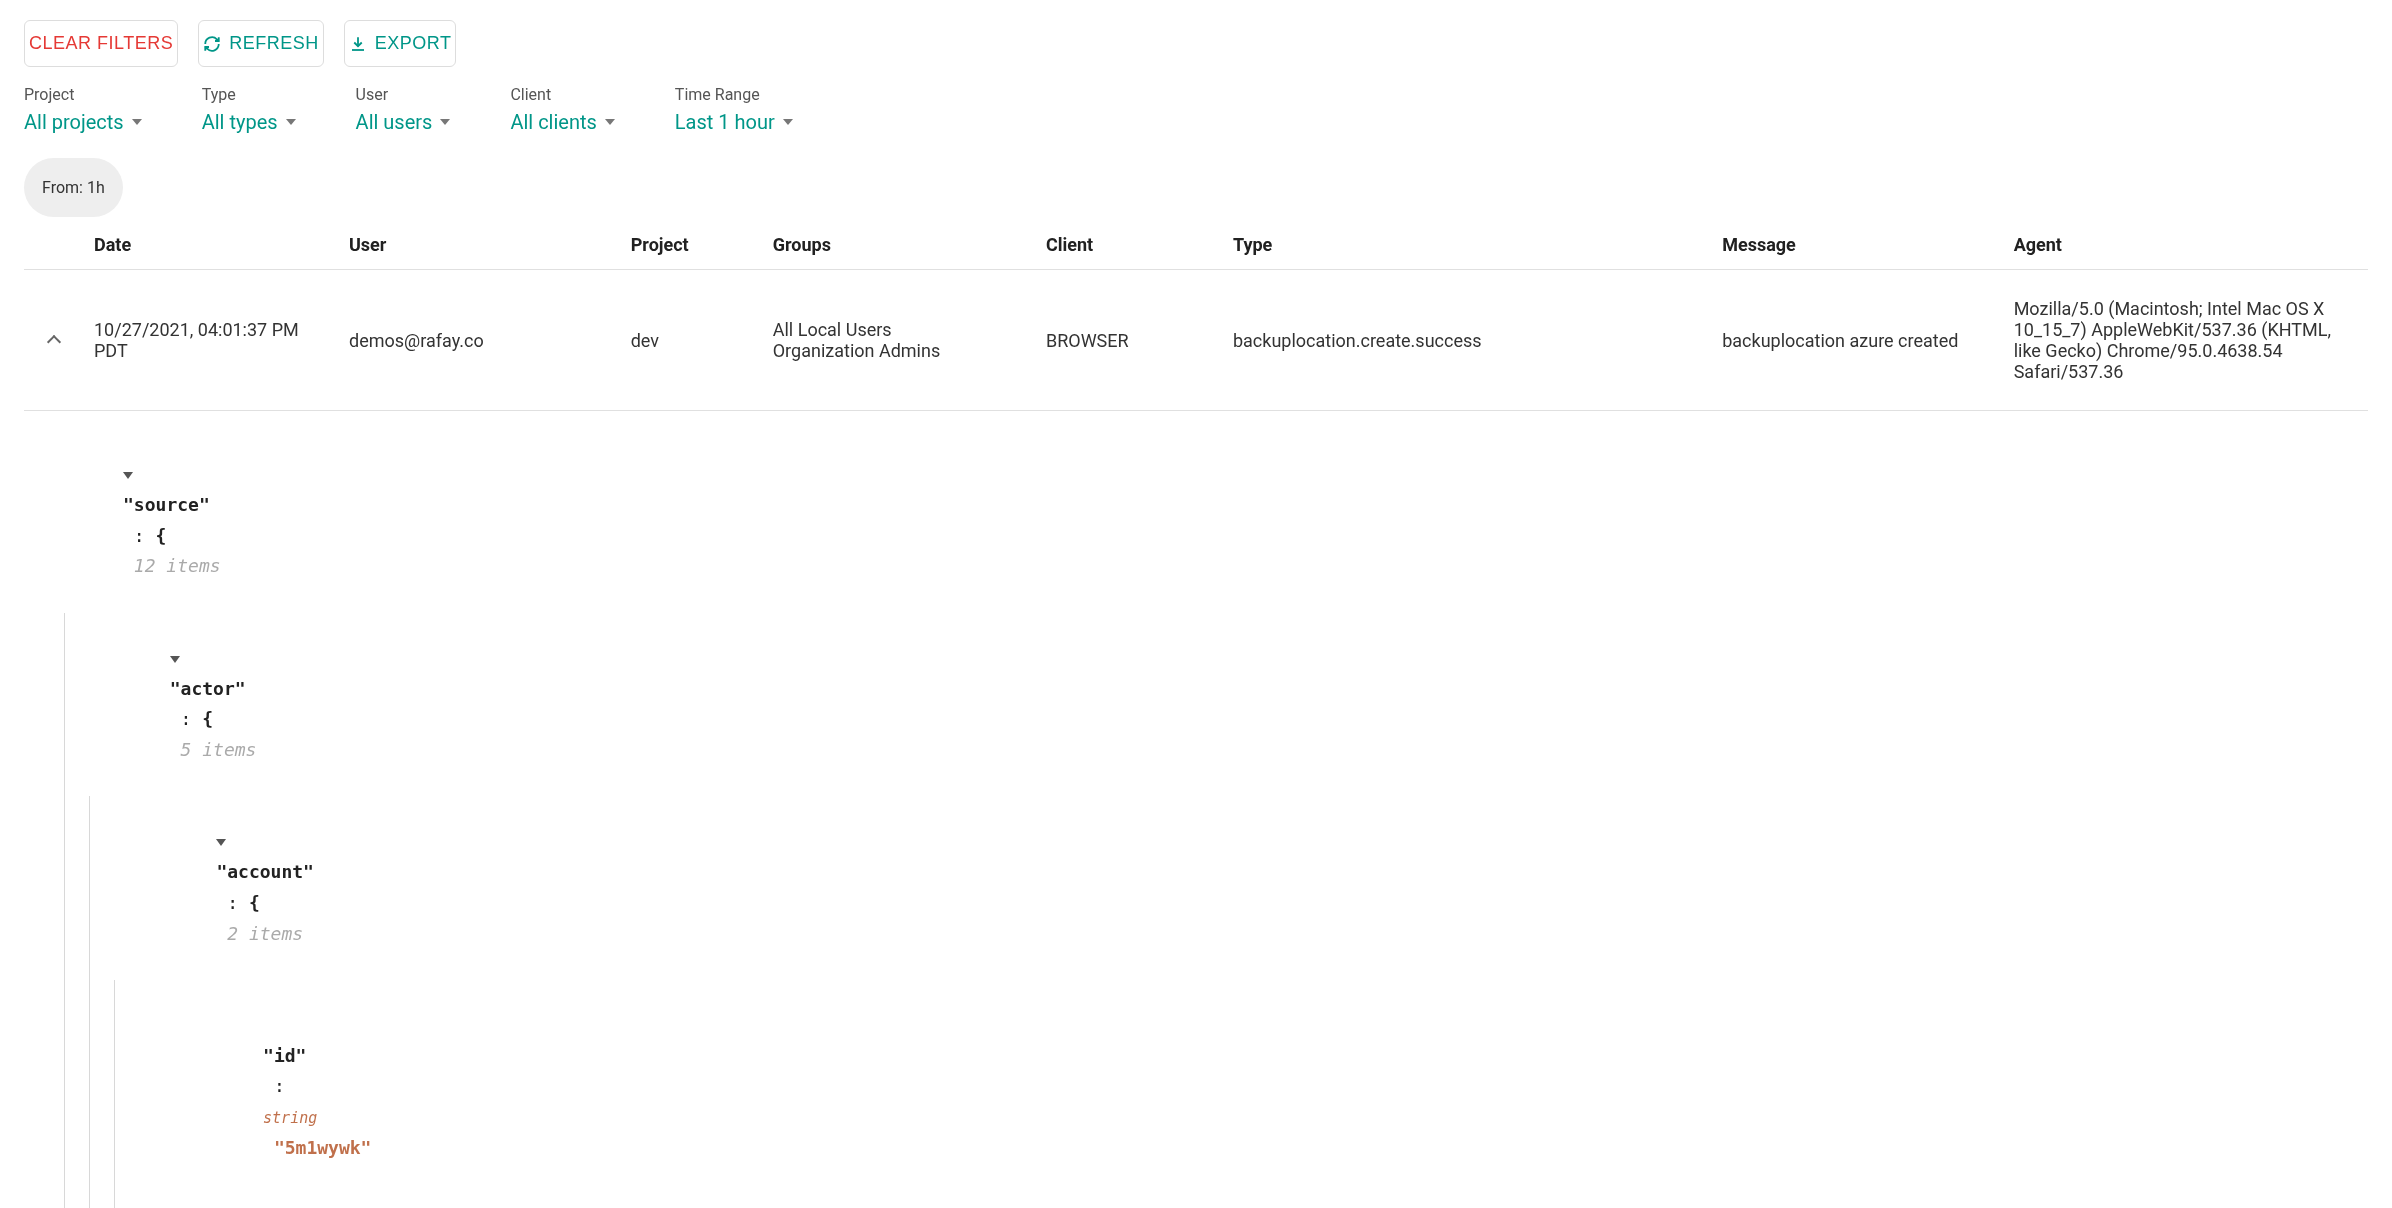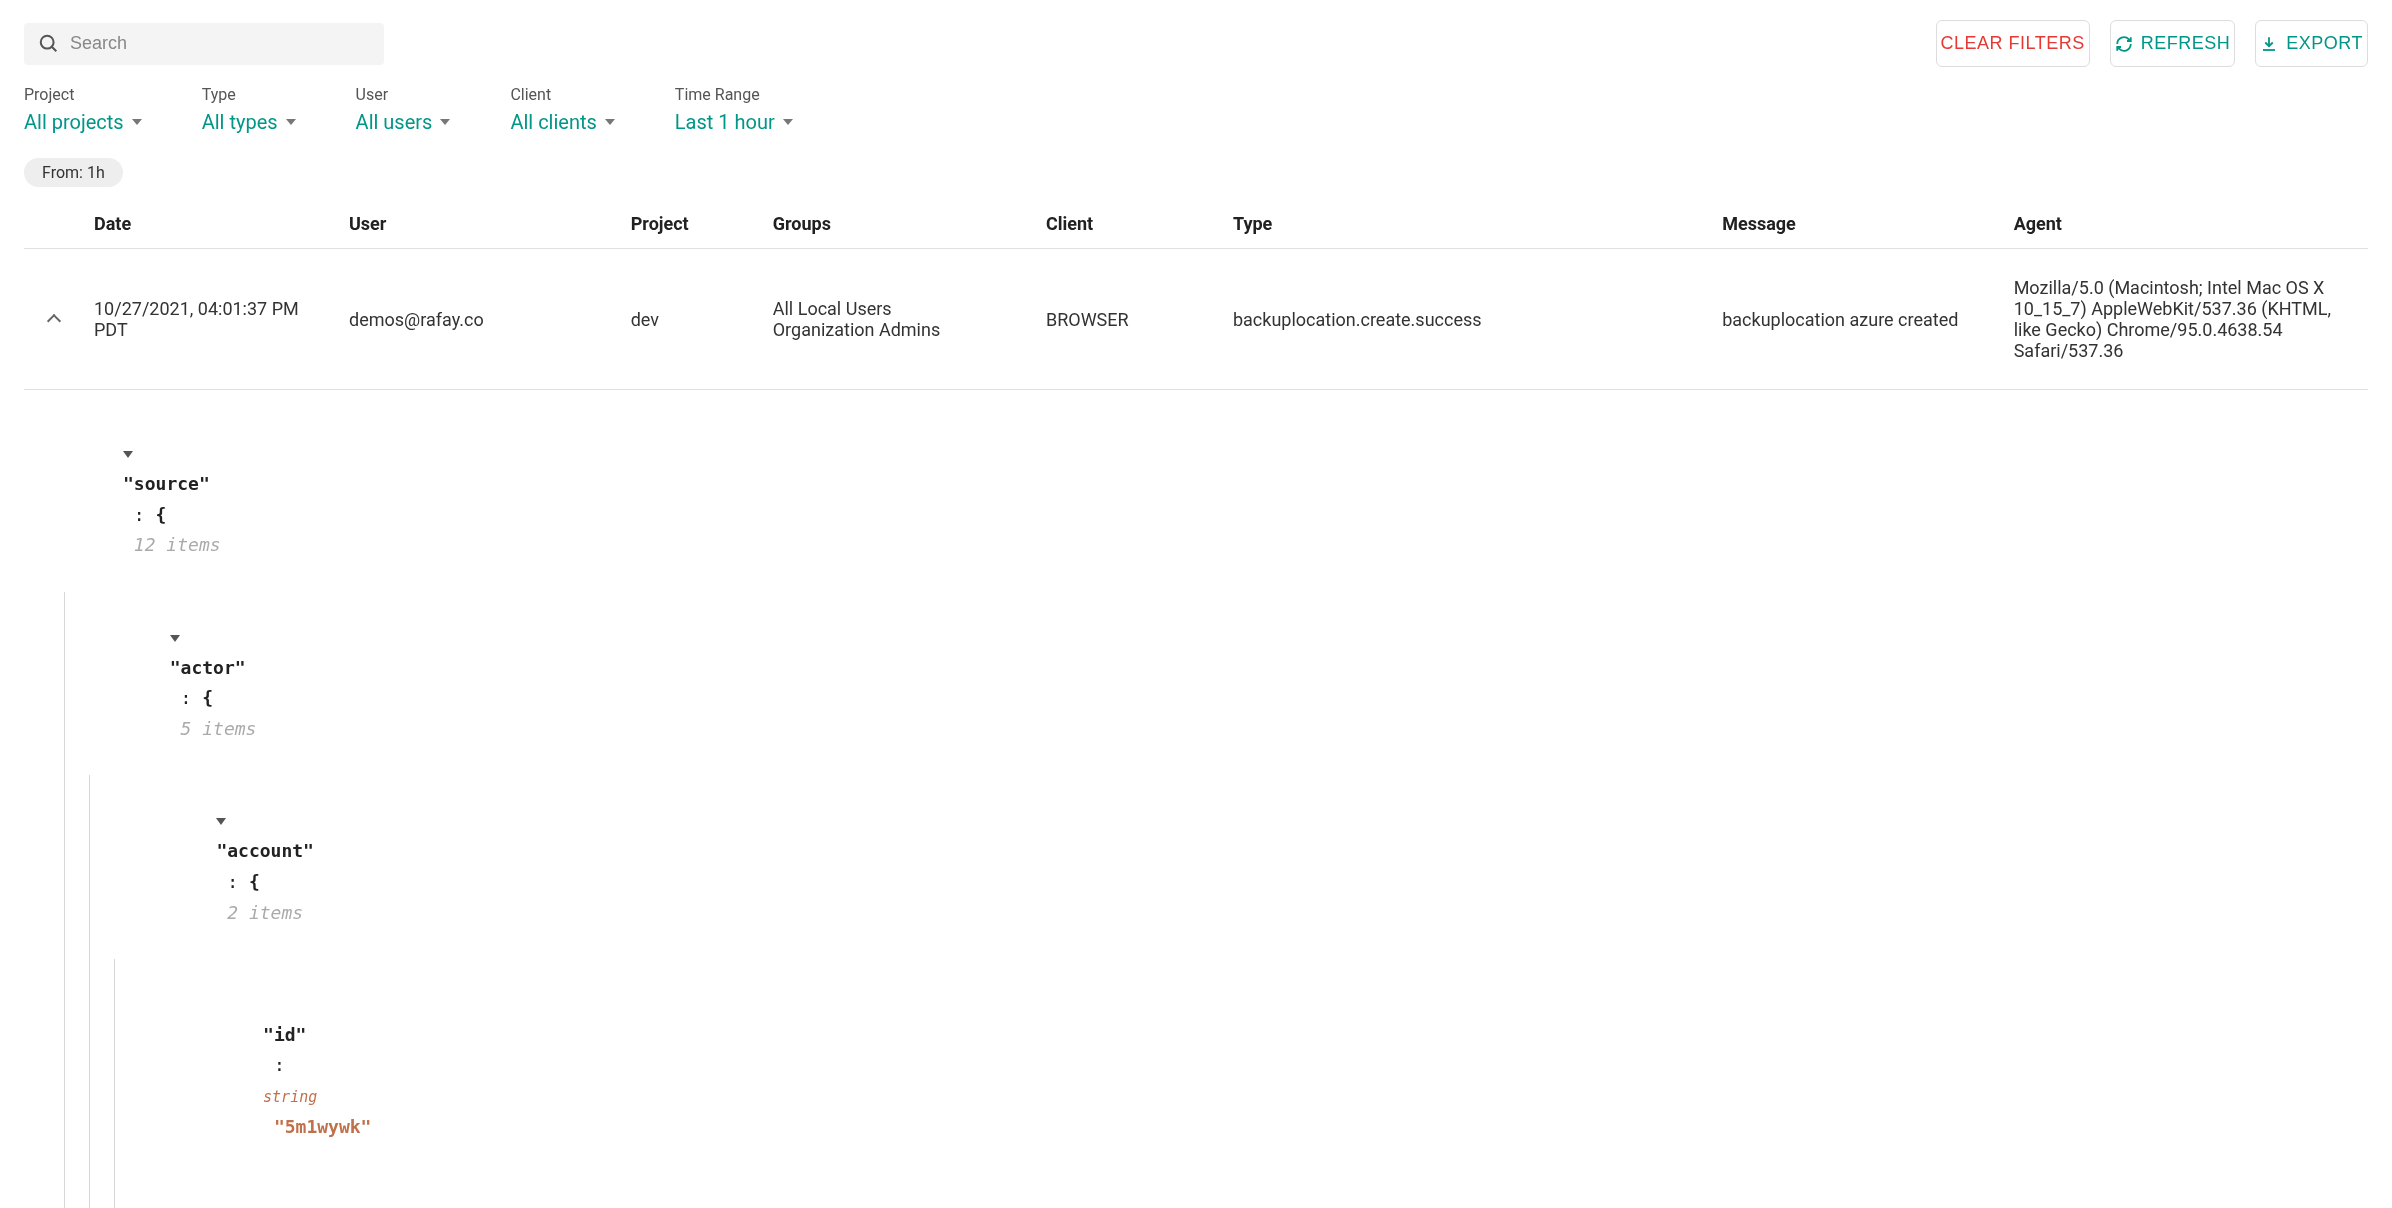--- a/index.html
+++ b/index.html
@@ -65,24 +65,24 @@
     align-items: center;
     gap: 8px;
     color: #009688;
     font-size: 20px;
     cursor: pointer;
   }
   .chip {
     display: inline-block;
     background: #eee;
     border-radius: 999px;
-    padding: 5px 18px;
+    padding: 20px 18px;
     font-size: 16px;
     color: #333;
-    margin-bottom: 12px;
+    margin-bottom: 3px;
   }
   table {
     width: 100%;
     border-collapse: collapse;
   }
   thead th {
     text-align: left;
     font-weight: 700;
     font-size: 18px;
     padding: 14px 10px;
@@ -137,27 +137,20 @@
     transform: rotate(45deg); margin-top:4px;
   }
   .icon-refresh, .icon-export { stroke: #009688; }
 </style>
 </head>
 <body>
 
 <div class="container">
 
   <div class="toolbar">
-    <div class="search-wrap">
-      <svg width="22" height="22" viewBox="0 0 24 24" fill="none" stroke="#555" stroke-width="2.2">
-          <circle cx="10" cy="10" r="7"></circle>
-          <line x1="20" y1="20" x2="15" y2="15"></line>
-        </svg>
-      <input class="search-input" placeholder="Search" style="">
-    </div>
     <div class="actions">
       <button class="btn btn-danger">
         <span>CLEAR FILTERS</span>
       </button>
       <button class="btn">
         <svg class="icon-refresh" width="18" height="18" viewBox="0 0 24 24" fill="none" stroke-width="2.4">
             <path d="M3 12a9 9 0 0 1 15.5-6.3L21 8"></path>
             <path d="M21 3v5h-5"></path>
             <path d="M21 12a9 9 0 0 1-15.5 6.3L3 16"></path>
             <path d="M3 21v-5h5"></path>

